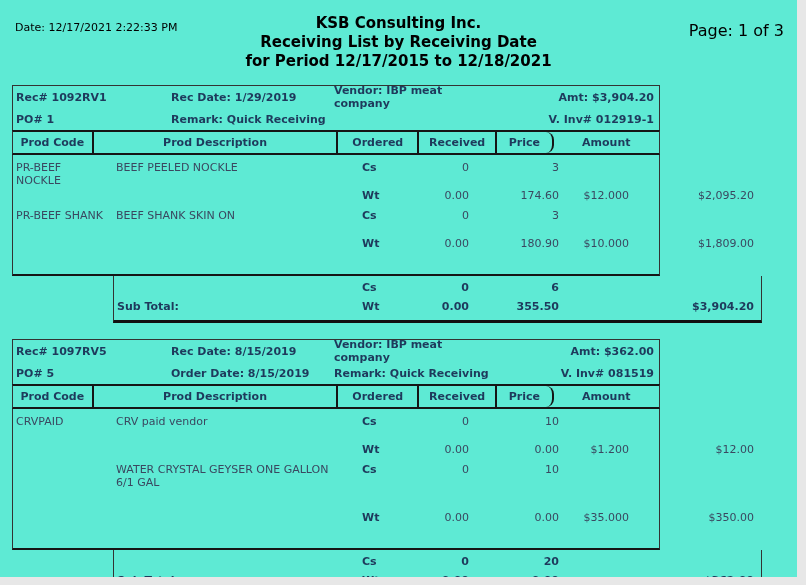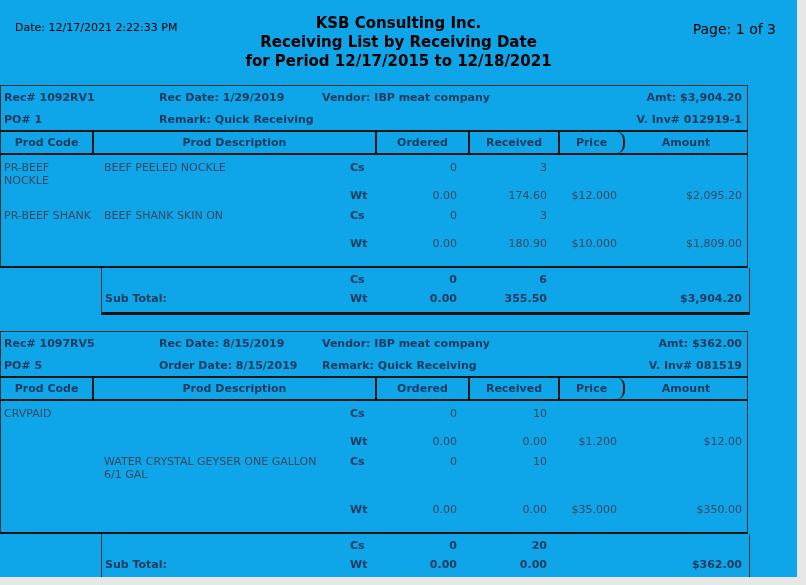--- a/index.html
+++ b/index.html
@@ -1,42 +1,42 @@
 <!DOCTYPE html>
 <html><head>
 <meta charset="utf-8">
 <style>
   * { margin:0; padding:0; box-sizing:border-box; }
   html,body { width:806px; height:585px; background:#e7e7e7; font-family:"DejaVu Sans",sans-serif; }
-  .page { position:absolute; top:0; left:0; width:797px; height:577px; background:#0ea5e9; overflow:hidden; }
+  .page { position:absolute; top:0; left:0; width:797px; height:577px; background:#5eead4; overflow:hidden; }
 
   
   .pg-header { position:relative; height:85px; padding-top:14px; }
   .pg-date  { position:absolute; left:15px; top:21px; font-size:11px; color:#000; }
-  .pg-num   { position:absolute; right:21px; top:21px; font-size:14px; color:#000; }
+  .pg-num   { position:absolute; right:13px; top:21px; font-size:16px; color:#000; }
   .titles { text-align:center; }
   .titles div { font-size:15px; font-weight:bold; color:#000; line-height:19px; }
 
   
-  .record { width:748px; }
+  .record { margin-left:12px; width:648px; }
   .record + .record { margin-top:16px; }
 
   .rec-head { border:1px solid #333; border-bottom:none; }
   .rh-row { display:flex; height:22px; align-items:center; font-size:11px; font-weight:bold; color:#1e3a5c; }
   .rh-c1 { width:158px; padding-left:3px; }
   .rh-c2 { width:163px; }
   .rh-c3 { flex:1; }
   .rh-c4 { width:170px; text-align:right; padding-right:5px; }
 
   .thead { display:flex; height:25px; border:1px solid #333; border-top:2px solid #151515; border-bottom:2px solid #151515; }
   .th { display:flex; align-items:center; justify-content:center; font-size:11px; font-weight:bold; color:#1e3a5c; border-right:2px solid #151515; }
   .th:last-child { border-right:none; }
   .th-code{width:93px;} .th-desc{width:283px;} .th-ord{width:93px;} .th-rec{width:90px;} .th-price{width:65px;border-radius:8px;} .th-amt{width:122px;}
 
-  .tbody { border-left:1px solid #333; border-right:1px solid #333; border-bottom:2px solid #151515; padding:3px 0 16px; }
+  .tbody { border-left:1px solid #333; border-right:1px solid #333; border-bottom:2px solid #151515; padding:3px 0 24px; }
   .item { display:grid; grid-template-columns:93px 248px 35px 93px 90px 65px 122px; grid-template-rows:28px auto; }
   .item.tall { grid-template-rows:48px auto; }
   .item + .item { margin-top:4px; }
   .cell { font-size:11px; color:#3a4860; line-height:13px; padding-top:3px; }
   .c-code { grid-column:1; grid-row:1/3; padding-left:3px; padding-right:2px; }
   .c-desc { grid-column:2; grid-row:1/3; padding-left:10px; padding-right:6px; }
   .unit { font-weight:bold; color:#1e3a5c; padding-left:8px; }
   .r1 { grid-row:1; } .r2 { grid-row:2; }
   .col3{grid-column:3;} .col4{grid-column:4;} .col5{grid-column:5;} .col6{grid-column:6;} .col7{grid-column:7;}
   .num { text-align:right; }
@@ -149,20 +149,21 @@
       <span class="th th-desc">Prod Description</span>
       <span class="th th-ord">Ordered</span>
       <span class="th th-rec">Received</span>
       <span class="th th-price">Price</span>
       <span class="th th-amt">Amount</span>
     </div>
 
     <div class="tbody">
       <div class="item">
         <span class="cell c-code">CRVPAID</span>
+        <span class="cell c-desc">CRV paid vendor</span>
         <span class="cell unit col3 r1">Cs</span>
         <span class="cell num col4 r1">0</span>
         <span class="cell num col5 r1">10</span>
         <span class="cell unit col3 r2">Wt</span>
         <span class="cell num col4 r2">0.00</span>
         <span class="cell num col5 r2">0.00</span>
         <span class="cell num col6 r2">$1.200</span>
         <span class="cell num col7 r2">$12.00</span>
       </div>
       <div class="item tall">

